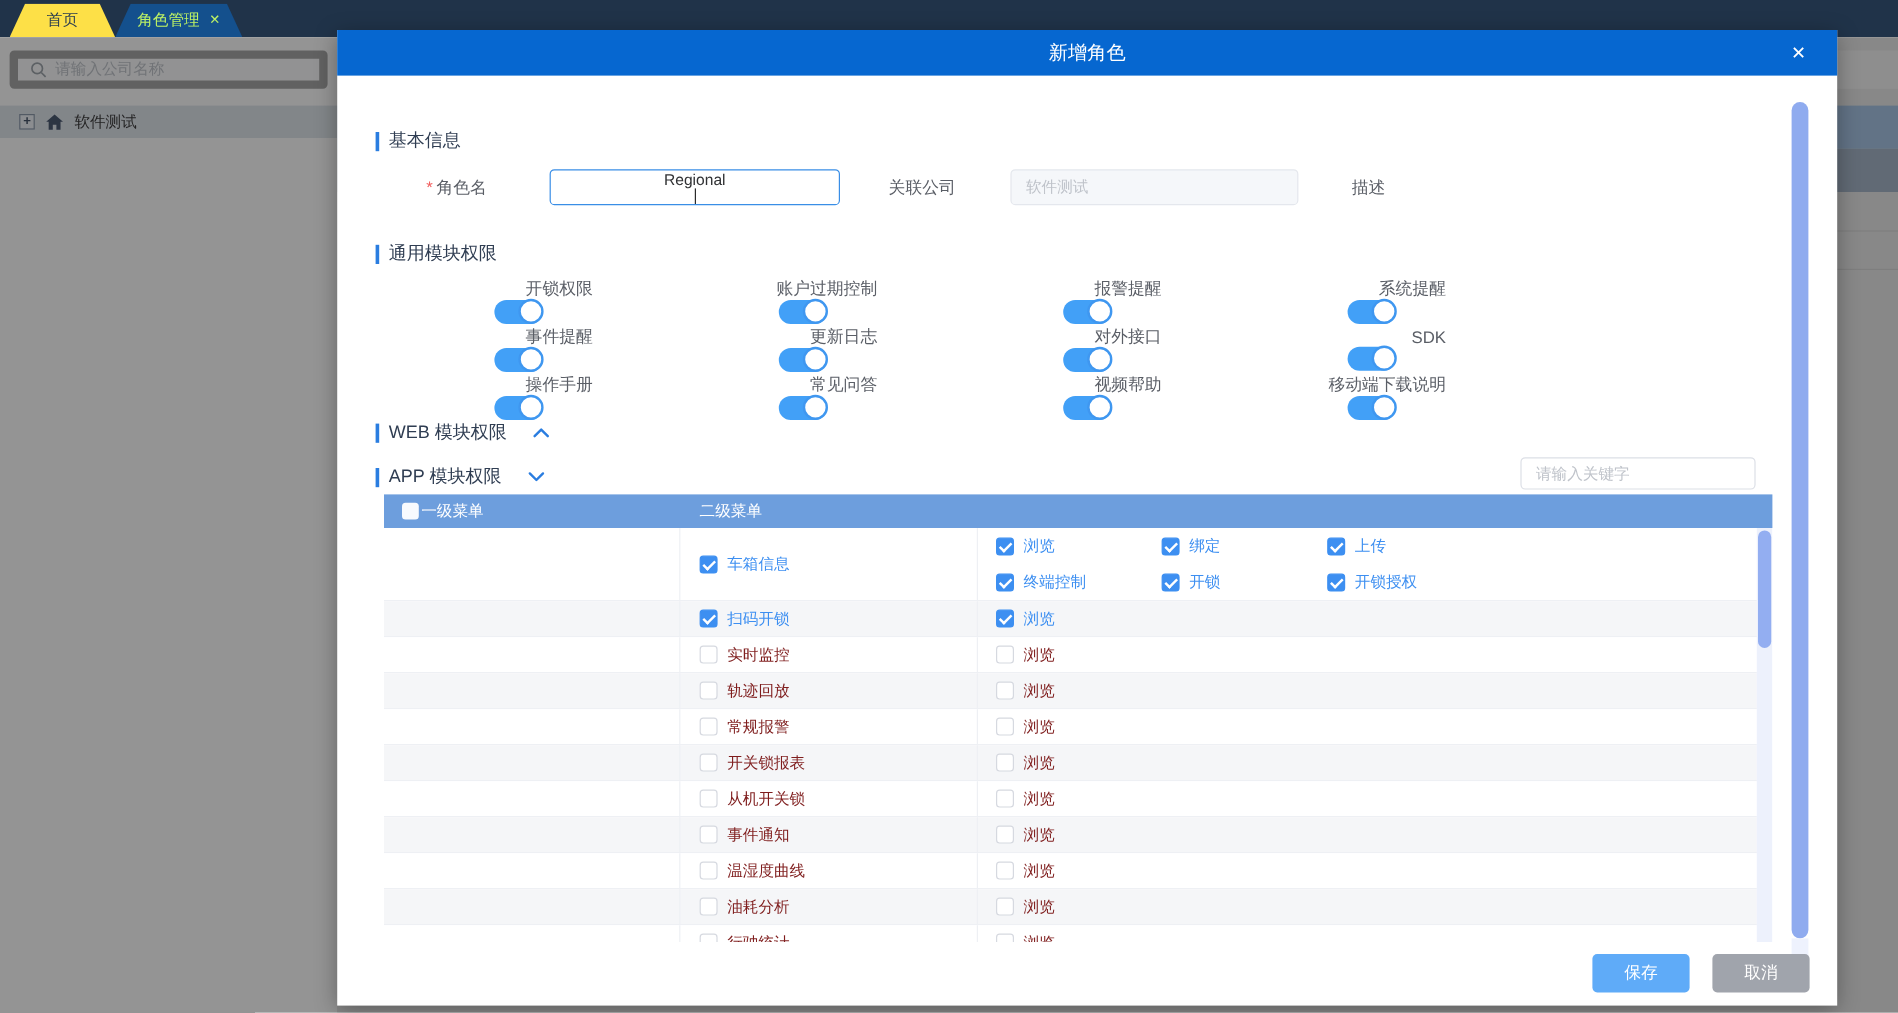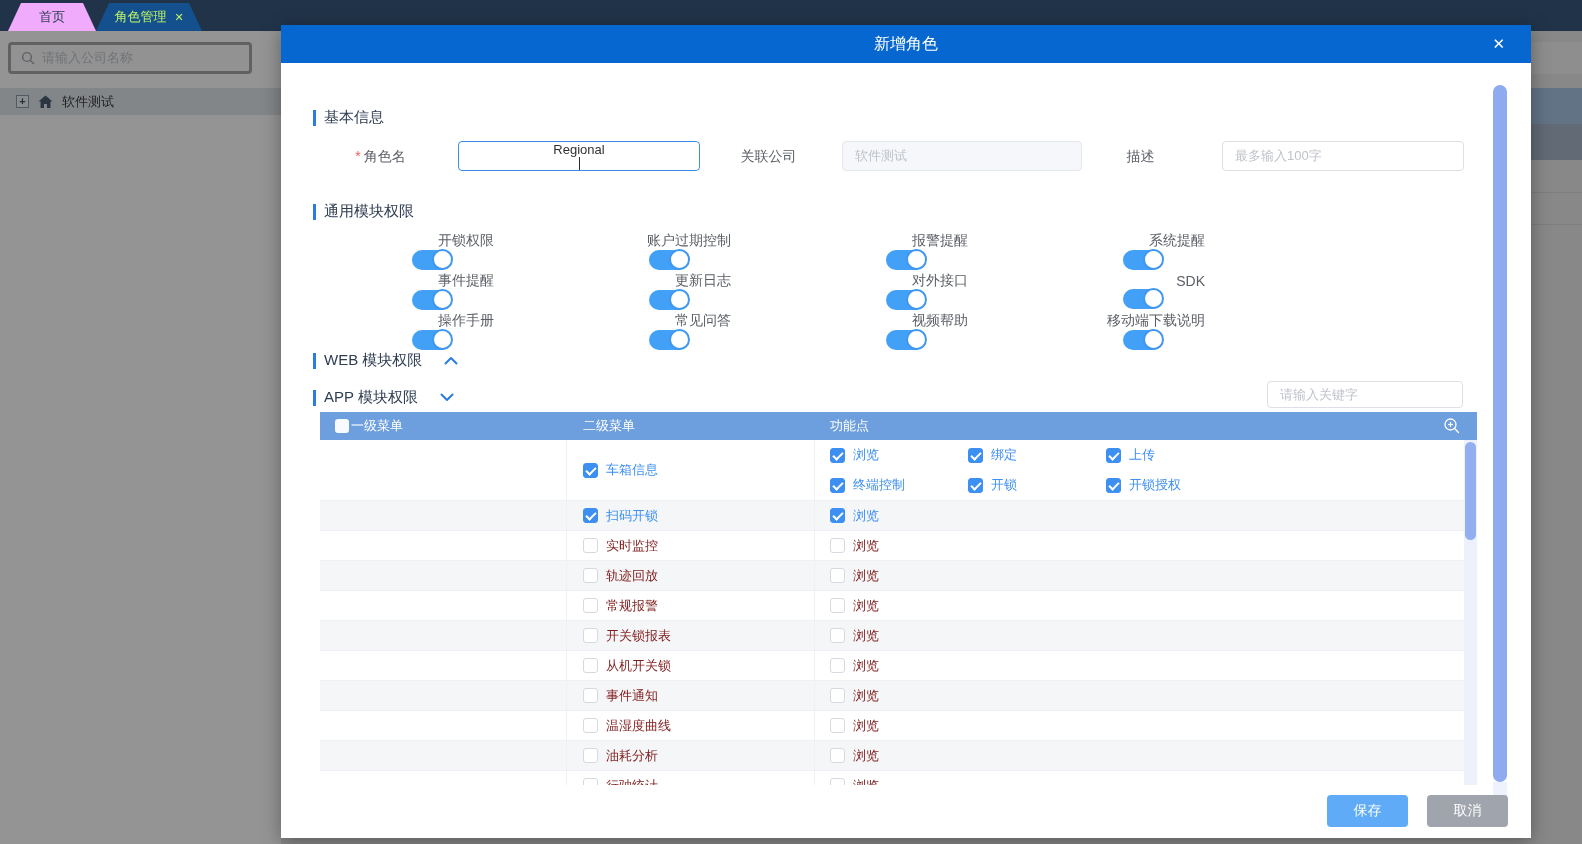--- a/index.html
+++ b/index.html
@@ -5,26 +5,26 @@
   html,body{margin:0;padding:0;}
   body{
     width:1582px;height:844px;overflow:hidden;position:relative;
     font-family:"Liberation Sans","DejaVu Sans",sans-serif;
     background:#e9e9e9;
   }
   
   .tabbar{position:absolute;left:0;top:0;width:1582px;height:31px;background:#203349;z-index:1;}
   .tab{position:absolute;top:3px;height:28px;display:flex;align-items:center;justify-content:center;
        font-size:13px;cursor:pointer;clip-path:polygon(13px 0,calc(100% - 13px) 0,100% 100%,0 100%);}
-  .tab.home{left:8px;width:88px;background:#f0abfc;color:#2c3e50;}
+  .tab.home{left:8px;width:88px;background:#fde047;color:#2c3e50;}
   .tab.role{left:96px;width:106px;background:#14508d;color:#bef264;gap:8px;}
   .tab-close{font-size:11px;line-height:1;cursor:pointer;}
   .sidebar{position:absolute;left:0;top:31px;width:281px;height:813px;background:#fff;z-index:2;}
-  .side-search{position:absolute;left:8px;top:11px;width:244px;height:32px;box-sizing:border-box;
-      background:#fbfcfd;border:3px solid #a3a3a3;border-radius:4px;display:flex;align-items:center;
+  .side-search{position:absolute;left:8px;top:11px;width:265px;height:32px;box-sizing:border-box;
+      background:#fbfcfd;border:7px solid #a3a3a3;border-radius:4px;display:flex;align-items:center;
       padding:0 10px;color:#a2a7ae;font-size:13px;gap:7px;}
   .tree-row{position:absolute;left:0;top:57px;width:281px;height:27px;background:#dfe5ec;
       display:flex;align-items:center;padding-left:16px;box-sizing:border-box;gap:9px;cursor:pointer;}
   .expander{width:13px;height:13px;box-sizing:border-box;border:1px solid #8796a8;background:#eef3f8;
       color:#3c4c61;font-size:11px;line-height:11px;text-align:center;font-weight:bold;}
   .tree-label{font-size:13px;color:#333;}
   .rightbg{position:absolute;left:281px;top:31px;width:1301px;height:813px;background:#e9e9e9;z-index:2;}
   .rb-toolbar{position:absolute;left:0;top:11px;width:100%;height:32px;background:#f4f4f4;}
   .rb-row1{position:absolute;left:0;top:57px;width:100%;height:36px;background:#a5c4e5;}
   .rb-row2{position:absolute;left:0;top:93px;width:100%;height:36px;background:#a2b3c6;}
@@ -152,23 +152,20 @@
   </div>
   <div class="f-input focused" style="left:177px;top:116px;width:242px">
     <span>Regional</span>
       <span class="caret"></span>
   </div>
   <div class="f-label" style="left:420px;top:116px">关联公司</div>
   <div class="f-input disabled" style="left:561px;top:116px;width:240px">
     <span>软件测试</span>
   </div>
   <div class="f-label" style="left:792px;top:116px">描述</div>
-  <div class="f-input" style="left:941px;top:116px;width:242px">
-    <span class="placeholder">最多输入100字</span>
-  </div>
 
   <div class="section" style="top:177px">
     <span class="sec-bar"></span>
     <span class="sec-title">通用模块权限</span>
   </div>
   <div class="tgrid">
       <div class="tcell">
         <span class="tlabel">开锁权限</span>
         <span class="toggle on"></span>
       </div>
@@ -243,31 +240,20 @@
 
   <div class="ptable">
     <div class="thead">
       <div class="th1">
         <span class="hd-cb"></span>
         <span>一级菜单</span>
       </div>
       <div class="th2">
         <span>二级菜单</span>
       </div>
-      <div class="th3">
-        <span>功能点</span>
-        <span class="zoom-icon">
-          <svg width="18" height="18" viewBox="0 0 18 18">
-            <circle cx="7.5" cy="7.5" r="5.5" fill="none" stroke="#fff" stroke-width="1.3"></circle>
-            <line x1="11.6" y1="11.6" x2="15.5" y2="15.5" stroke="#fff" stroke-width="1.4" stroke-linecap="round"></line>
-            <line x1="5" y1="7.5" x2="10" y2="7.5" stroke="#fff" stroke-width="1.2"></line>
-            <line x1="7.5" y1="5" x2="7.5" y2="10" stroke="#fff" stroke-width="1.2"></line>
-          </svg>
-        </span>
-      </div>
     </div>
     <div class="tbody">
       <div class="tbl-scroll">
         <div class="tbl-thumb"></div>
       </div>
     <div class="trow tall">
           <div class="tc1"></div>
           <div class="tc2">
             <span class="cbitem checked">
               <span class="cb on"></span>

